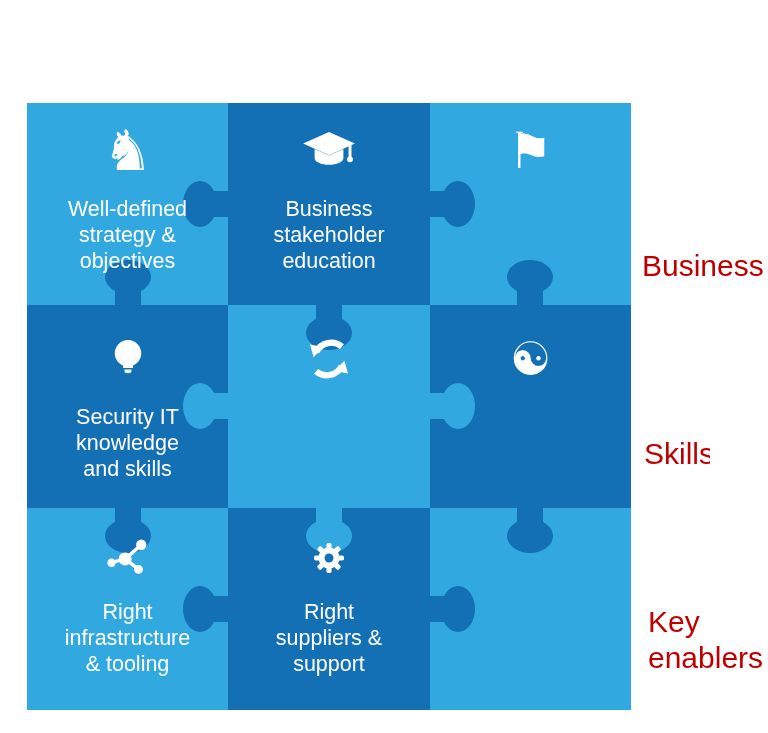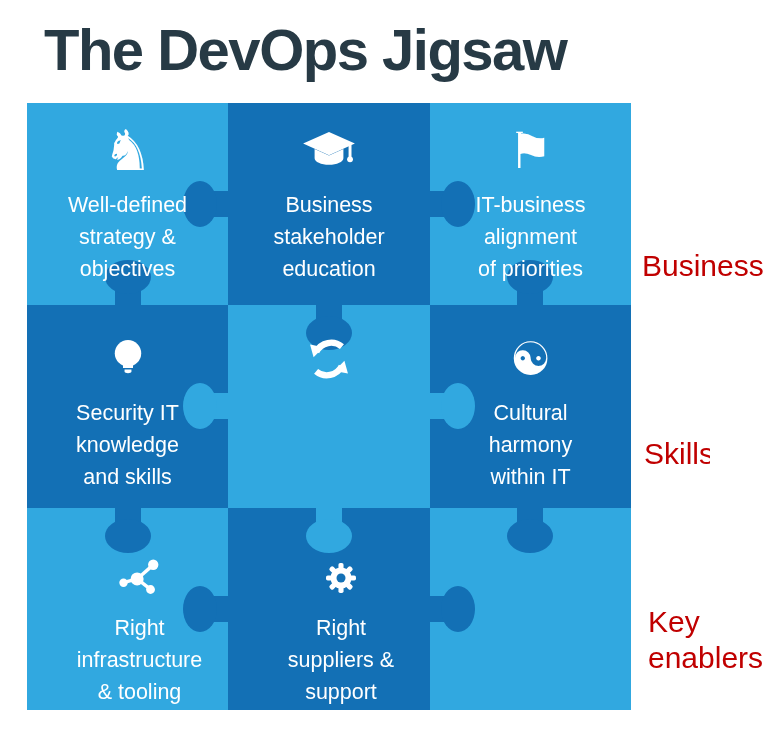--- a/index.html
+++ b/index.html
@@ -14,47 +14,46 @@
   }
   svg.puzzle{position:absolute;left:0;top:0;width:768px;height:733px;}
   .pl{fill:#31A8E0;}
   .pd{fill:#1370B5;}
   .cell{
     position:absolute;width:201px;height:202px;
     display:flex;flex-direction:column;align-items:center;
     color:#ffffff;text-align:center;pointer-events:none;
   }
   .c1{left:27px;} .c2{left:228px;width:202px;} .c3{left:430px;}
-  .r1{top:103px;} .r2{top:305px;height:203px;} .r3{top:508px;padding-left:12px;}
+  .r1{top:103px;} .r2{top:305px;height:203px;} .r3{top:488px;}
   .icon-box{height:56px;display:flex;align-items:center;justify-content:center;}
   .r1 .icon-box{margin-top:20px;}
   .r2 .icon-box{margin-top:26px;}
   .r3 .icon-box{margin-top:46px;height:48px;}
   .glyph{color:#ffffff;font-family:"DejaVu Sans",sans-serif;line-height:1;}
   .glyph.knight{font-size:56px;}
   .glyph.flag{font-size:50px;}
   .glyph.yy{font-size:46px;}
   .lbl{
-    margin-top:10px;font-size:21.5px;line-height:32px;
+    margin-top:17px;font-size:21.5px;line-height:26px;
     white-space:pre-line;font-weight:400;
   }
   .cat{
     position:absolute;color:#C00000;font-size:30px;line-height:36px;
     font-weight:400;
   }
   .cat-business{left:642px;top:248px;white-space:nowrap;}
   .cat-skills{left:644px;top:436px;width:66px;overflow:hidden;white-space:nowrap;}
   .cat-key{left:648px;top:604px;width:118px;}
 </style>
 </head>
 <body>
 
 <div class="stage">
 
-  <h1 class="title">The DevOps Jigsaw</h1>
 
   <svg class="puzzle" viewBox="0 0 768 733">
     <g>
 
       <rect x="27" y="103" width="201" height="202" class="pl"></rect>
       <rect x="228" y="103" width="202" height="202" class="pd"></rect>
       <rect x="430" y="103" width="201" height="202" class="pl"></rect>
       <rect x="27" y="305" width="201" height="203" class="pd"></rect>
       <rect x="228" y="305" width="202" height="203" class="pl"></rect>
       <rect x="430" y="305" width="201" height="203" class="pd"></rect>
@@ -113,23 +112,20 @@
     </div>
     <div class="lbl">Business
 stakeholder
 education</div>
   </div>
 
   <div class="cell r1 c3">
     <div class="icon-box">
       <span class="glyph flag">⚑</span>
     </div>
-    <div class="lbl">IT-business
-alignment
-of priorities</div>
   </div>
 
   <div class="cell r2 c1">
     <div class="icon-box">
       <svg width="46" height="46" viewBox="0 0 24 24">
         <circle cx="12" cy="9" r="6.9" fill="#fff"></circle>
         <path d="M9.4 14.6 h5.2 v2.1 h-5.2 z" fill="#fff"></path>
         <path d="M10.2 17.5 h3.6 v1.2 c0 0.9 -3.6 0.9 -3.6 0 z" fill="#fff"></path>
       </svg>
     </div>
@@ -150,23 +146,20 @@
           <polygon points="2.9,5.0 9.4,6.3 4.6,11.2" fill="#fff"></polygon>
         </g>
       </svg>
     </div>
   </div>
 
   <div class="cell r2 c3">
     <div class="icon-box">
       <span class="glyph yy">☯</span>
     </div>
-    <div class="lbl">Cultural
-harmony
-within IT</div>
   </div>
 
   <div class="cell r3 c1">
     <div class="icon-box">
       <svg width="48" height="46" viewBox="0 0 24 24">
         <g stroke="#fff" stroke-width="1.8">
           <line x1="10.5" y1="12.5" x2="3.8" y2="14.3"></line>
           <line x1="10.5" y1="12.5" x2="18.6" y2="5.4"></line>
           <line x1="10.5" y1="12.5" x2="17.2" y2="17.7"></line>
         </g>

